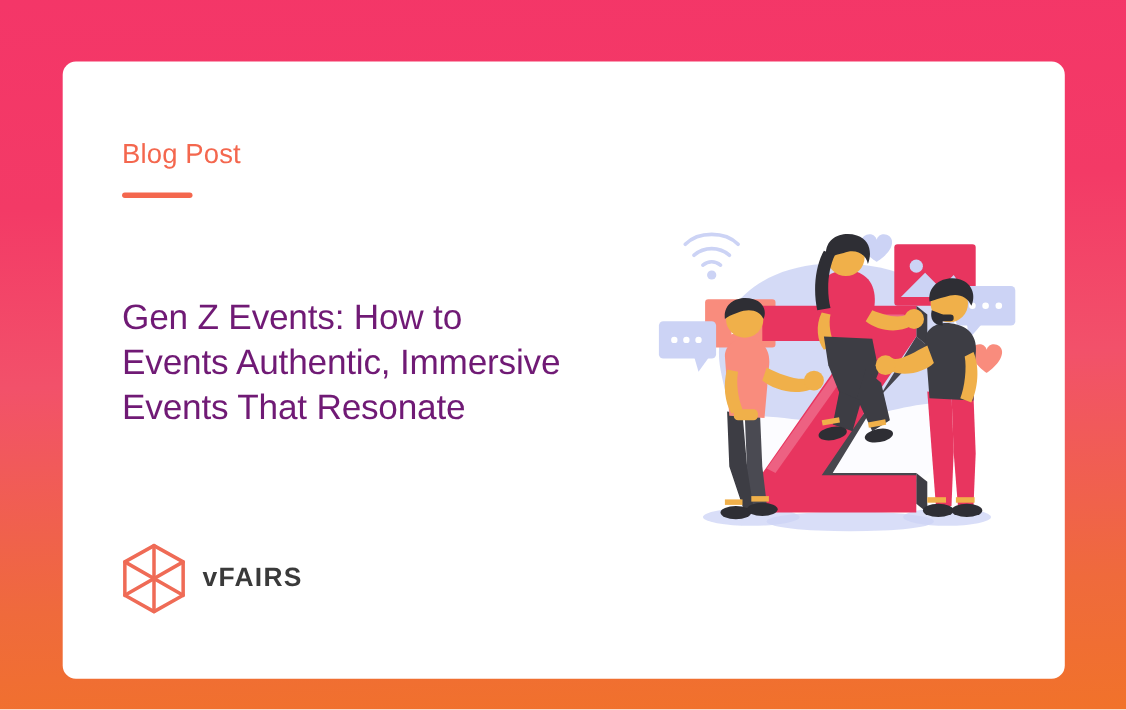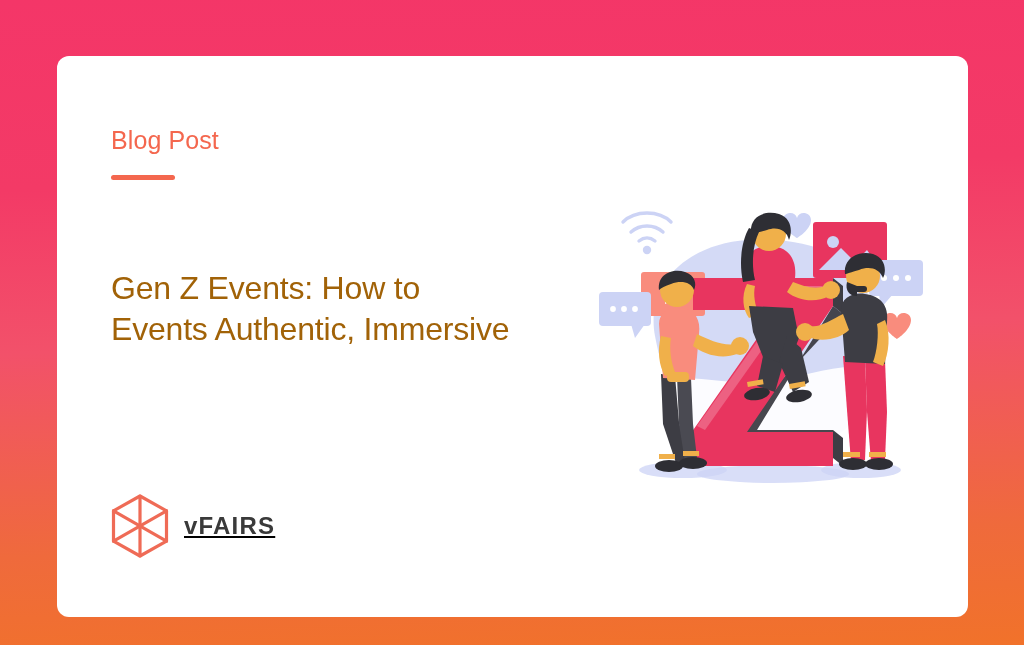--- a/index.html
+++ b/index.html
@@ -30,27 +30,27 @@
     letter-spacing:.1px; white-space:nowrap;
   }
   .eyebrow-rule{
     position:absolute; left:54px; top:119px;
     width:64px; height:5px; border-radius:3px; background:#f4674e;
   }
   .title{
     position:absolute; left:54px; top:212px;
     width:510px;
     font-size:32px; line-height:41px; font-weight:400;
-    color:#a16207; letter-spacing:-.2px;
+    color:#701a75; letter-spacing:-.2px;
   }
   .title span{ display:block; white-space:nowrap; }
   
   .logo{
     position:absolute; left:52px; top:437px;
-    display:flex; align-items:center; gap:13px;text-decoration:underline;
+    display:flex; align-items:center; gap:13px;
   }
   .logo-mark{ width:62px; height:66px; display:block; }
   .logo-text{
     font-size:24px; font-weight:bold; color:#3a3a3a;
     letter-spacing:1.2px; line-height:1;
   }
   
   .illustration{
     position:absolute; left:540px; top:130px;
     width:330px; height:330px;
@@ -63,20 +63,21 @@
 <div class="bg-gradient"></div>
 
 <div class="card">
 
   <div class="eyebrow">Blog Post</div>
   <div class="eyebrow-rule"></div>
 
   <h1 class="title">
     <span>Gen Z Events: How to</span>
     <span>Events Authentic, Immersive</span>
+    <span>Events That Resonate</span>
   </h1>
 
   <div class="logo">
     <svg class="logo-mark" viewBox="0 0 62 66">
       <g fill="none" stroke="#ef6b56" stroke-width="3.2" stroke-linejoin="round" stroke-linecap="round">
         <polygon points="31,3 57.5,17.8 57.5,48.2 31,63 4.5,48.2 4.5,17.8"></polygon>
         <line x1="31" y1="3" x2="31" y2="63"></line>
         <line x1="4.5" y1="17.8" x2="57.5" y2="48.2"></line>
         <line x1="57.5" y1="17.8" x2="4.5" y2="48.2"></line>
       </g>

